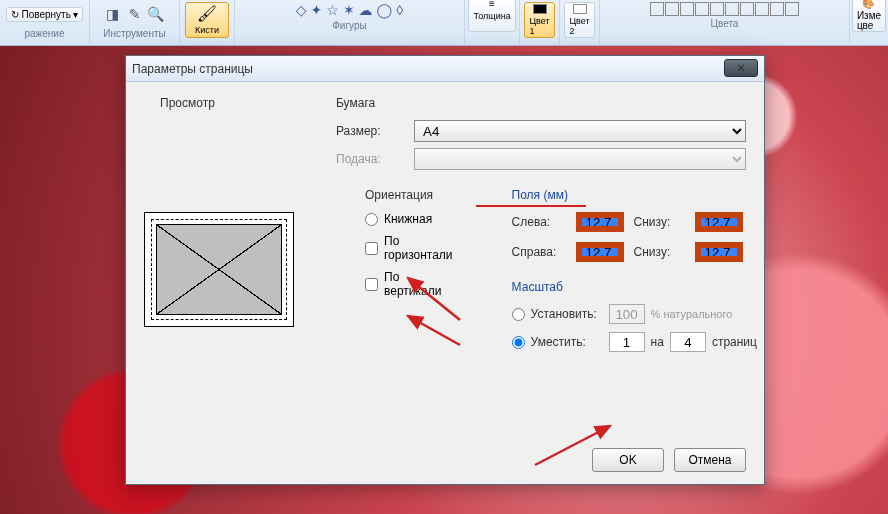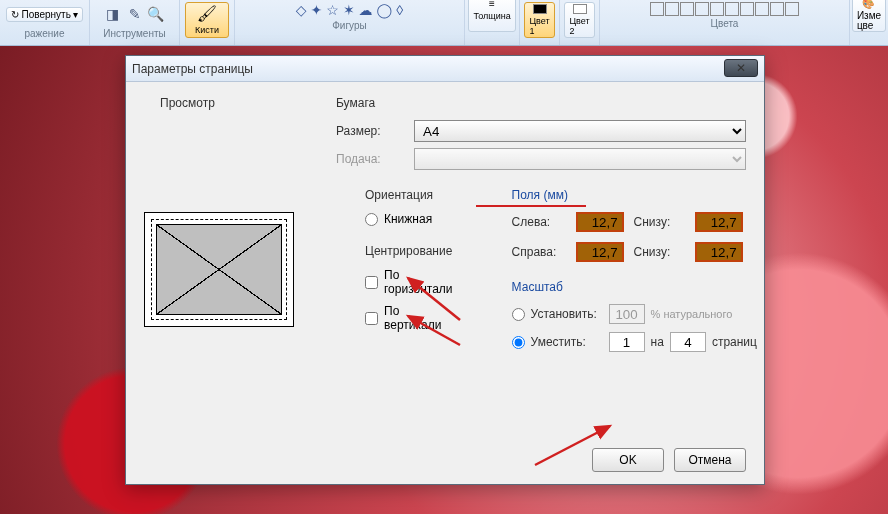--- a/index.html
+++ b/index.html
@@ -48,21 +48,21 @@
 
   .two-col { display: flex; gap: 30px; margin-top: 18px;}
   .colA, .colB { flex: 1; margin-left: 29px; }
   .colB .section-title { color:#1a4aa0; text-decoration: none; position:relative;}
   .margins-underline { position:absolute; left:350px; top:149px; width:110px; height:2px; background:#d02020; z-index:5;}
 
   .radio-row, .check-row { display:flex; align-items:center; gap:6px; margin:8px 0; cursor:pointer;}
   .radio-row input, .check-row input { margin:0; }
 
   .field-grid { display:grid; grid-template-columns: 58px 52px 55px 52px; row-gap:10px; column-gap:6px; align-items:center; }
-  .field-grid input[type="text"] { width:48px; height:20px; border:2px solid #c2410c; padding:0 4px; text-align:right; background:#a16207;}
+  .field-grid input[type="text"] { width:48px; height:20px; border:6px solid #c2410c; padding:0 4px; text-align:left; background:#3b82f6;}
   .flabel { color:#333; font-size:12px;}
 
   .scale-row { display:flex; align-items:center; gap:6px; margin:8px 0; }
   .scale-row input[type="text"]{ width:36px; height:20px; border:1px solid #aaa; padding:0 4px; text-align:center;}
   .scale-row input[type="text"]:disabled{ background:#f0f0f0; color:#999;}
   .pct { color:#999; font-size:11px; }
 
   .btn-row { position:absolute; right:18px; bottom:12px; display:flex; gap:10px;}
   .btn { width:72px; height:24px; border:1px solid #888; background:linear-gradient(#fdfdfd,#e2e2e2); border-radius:3px; cursor:pointer; font-size:12px;}
 
@@ -190,21 +190,20 @@
       </div>
 
       <div class="two-col">
         <div class="colA">
           <div class="section-title">Ориентация</div>
           <label class="radio-row">
             <input type="radio" name="orient" style="">
             <span>Книжная</span>
           </label>
 
-          <div class="section-title" style="margin-top:18px;">Центрирование</div>
           <label class="check-row">
             <input type="checkbox" style="">
             <span>По горизонтали</span>
           </label>
           <label class="check-row">
             <input type="checkbox" style="">
             <span>По вертикали</span>
           </label>
         </div>
 

